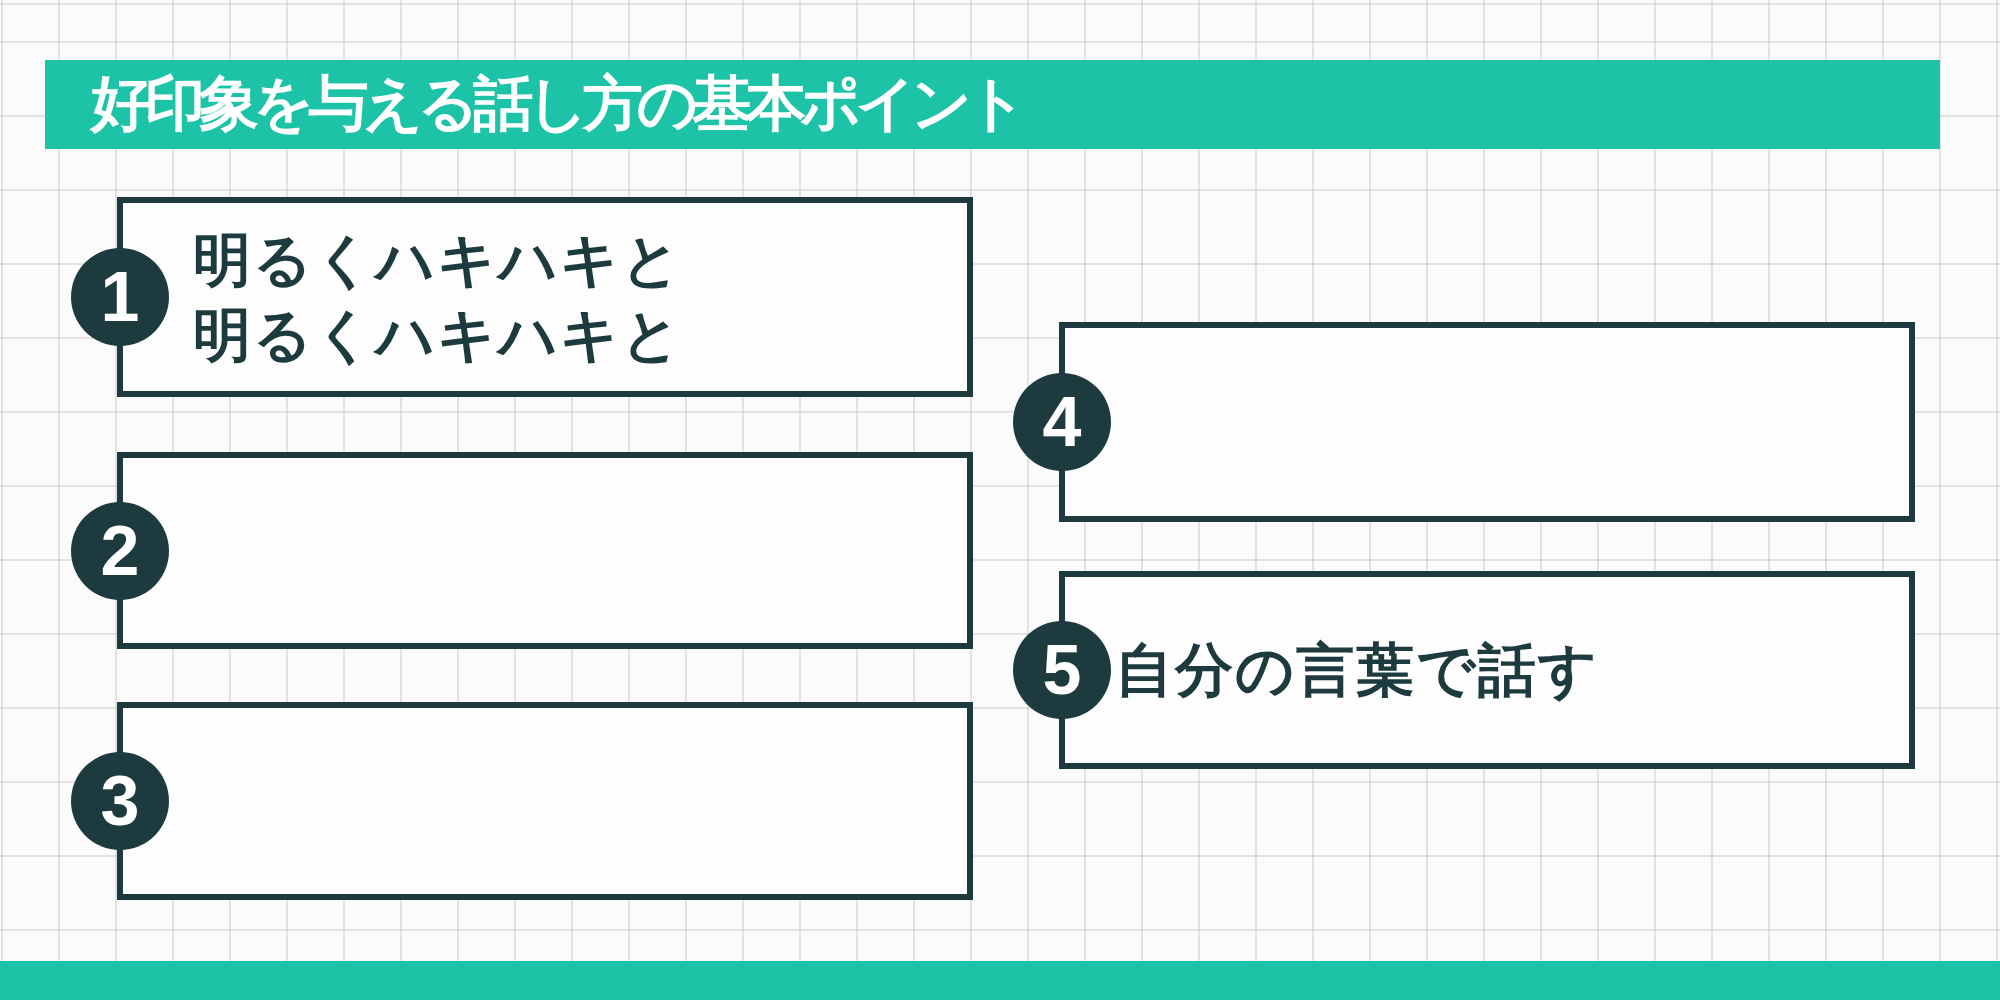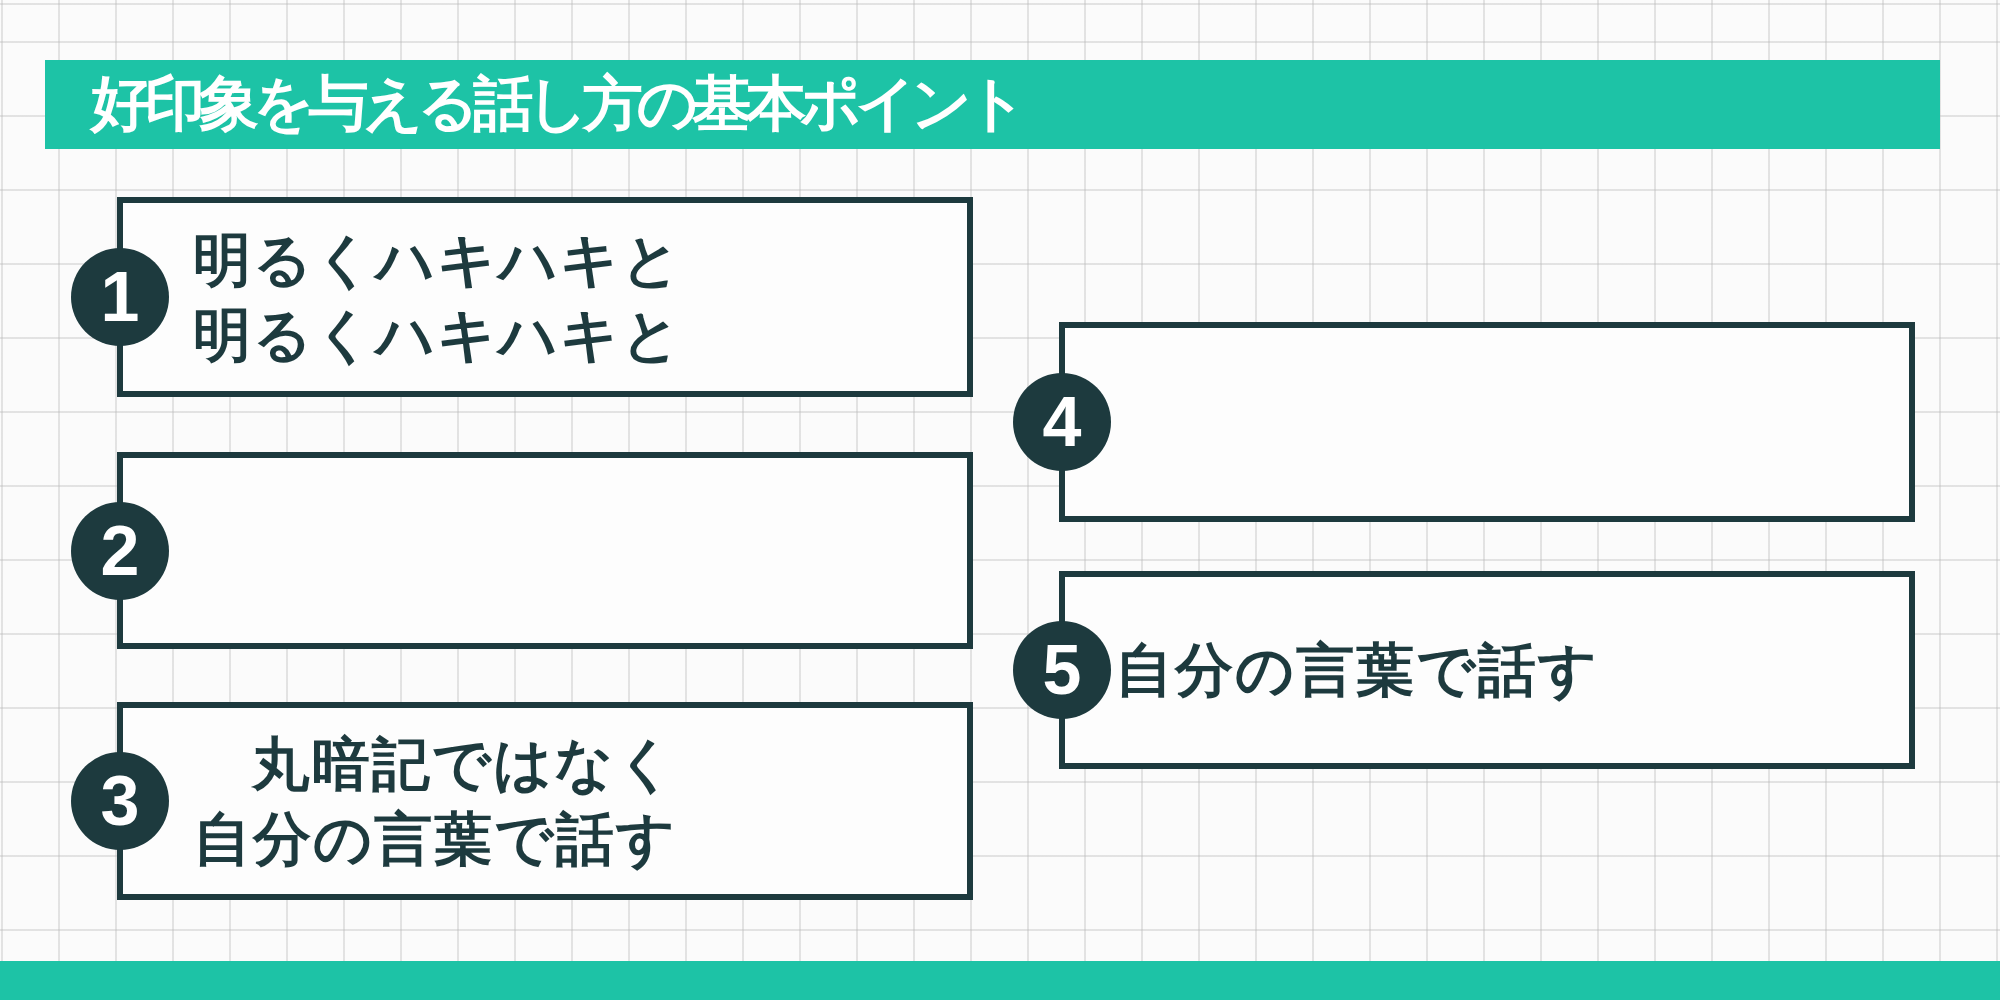--- a/index.html
+++ b/index.html
@@ -98,24 +98,20 @@
       <span>明るくハキハキと</span>
     </div>
   </div>
 
   <div class="point-box pos-2">
     <div class="num-badge">2</div>
   </div>
 
   <div class="point-box pos-3">
     <div class="num-badge">3</div>
-    <div class="box-text">
-      <span>丸暗記ではなく</span>
-      <span>自分の言葉で話す</span>
-    </div>
   </div>
 
   <div class="point-box pos-4">
     <div class="num-badge">4</div>
   </div>
 
   <div class="point-box pos-5">
     <div class="num-badge">5</div>
     <div class="box-text">
       <span>自分の言葉で話す</span>

